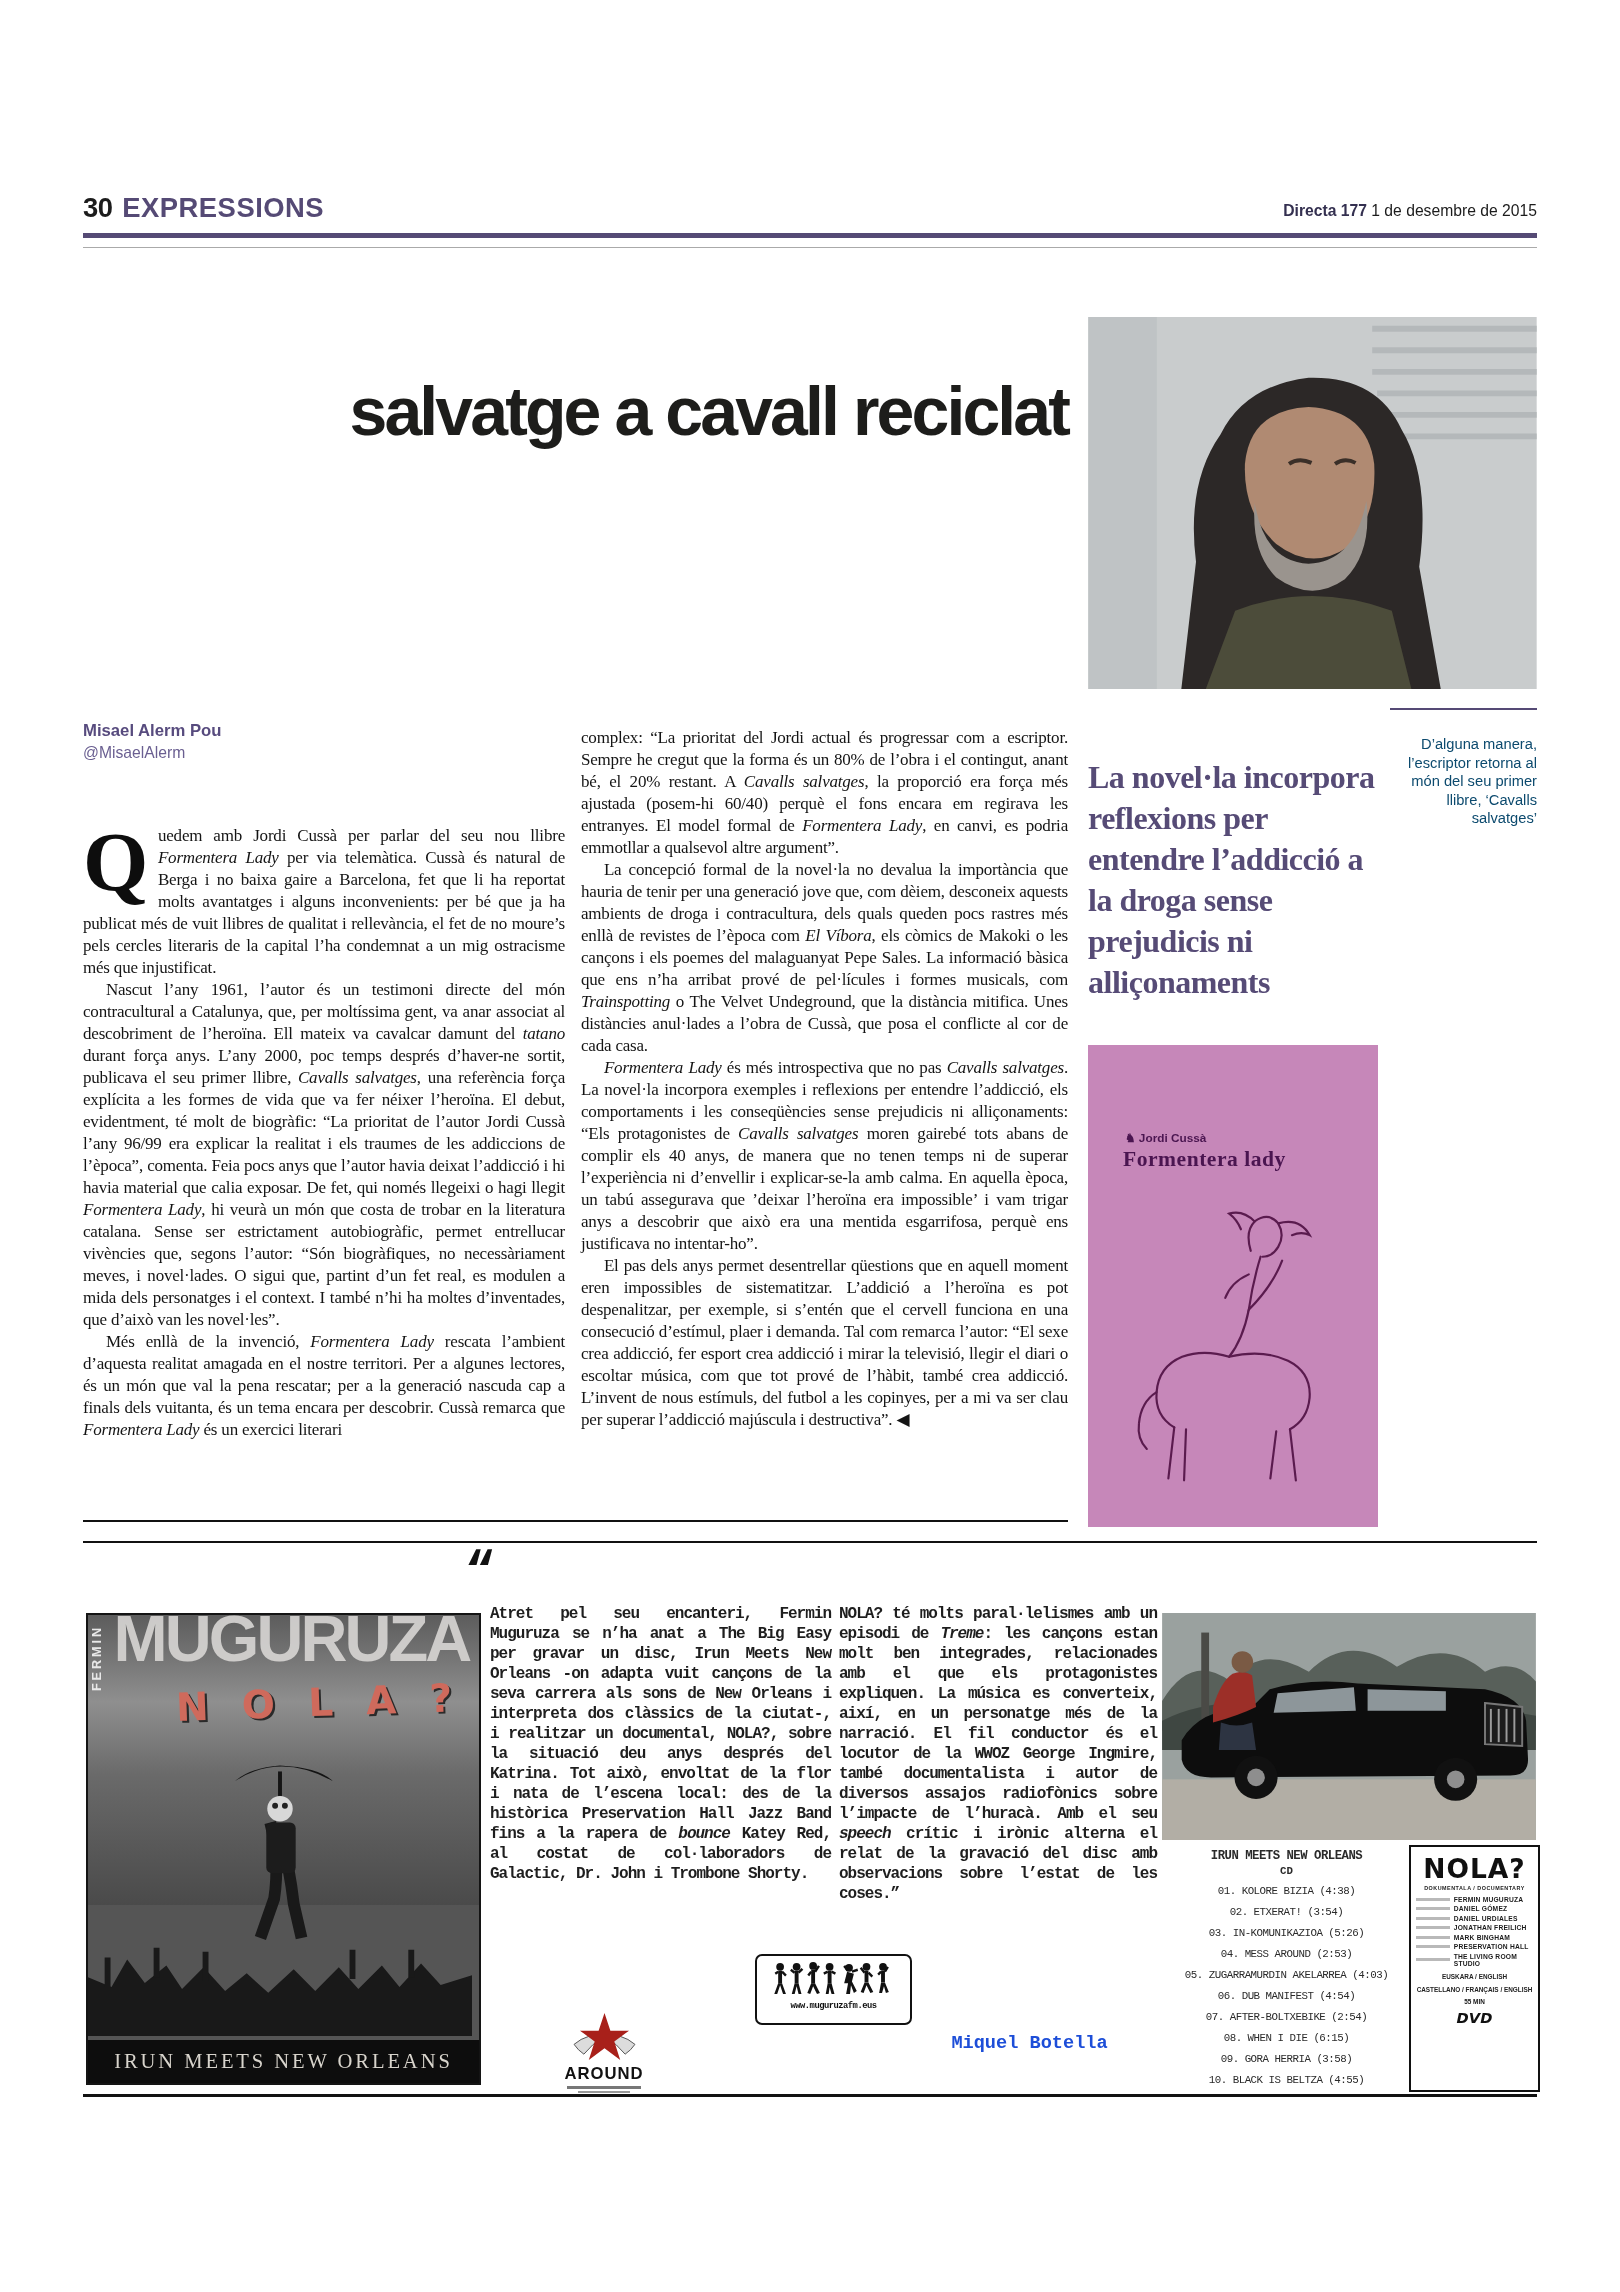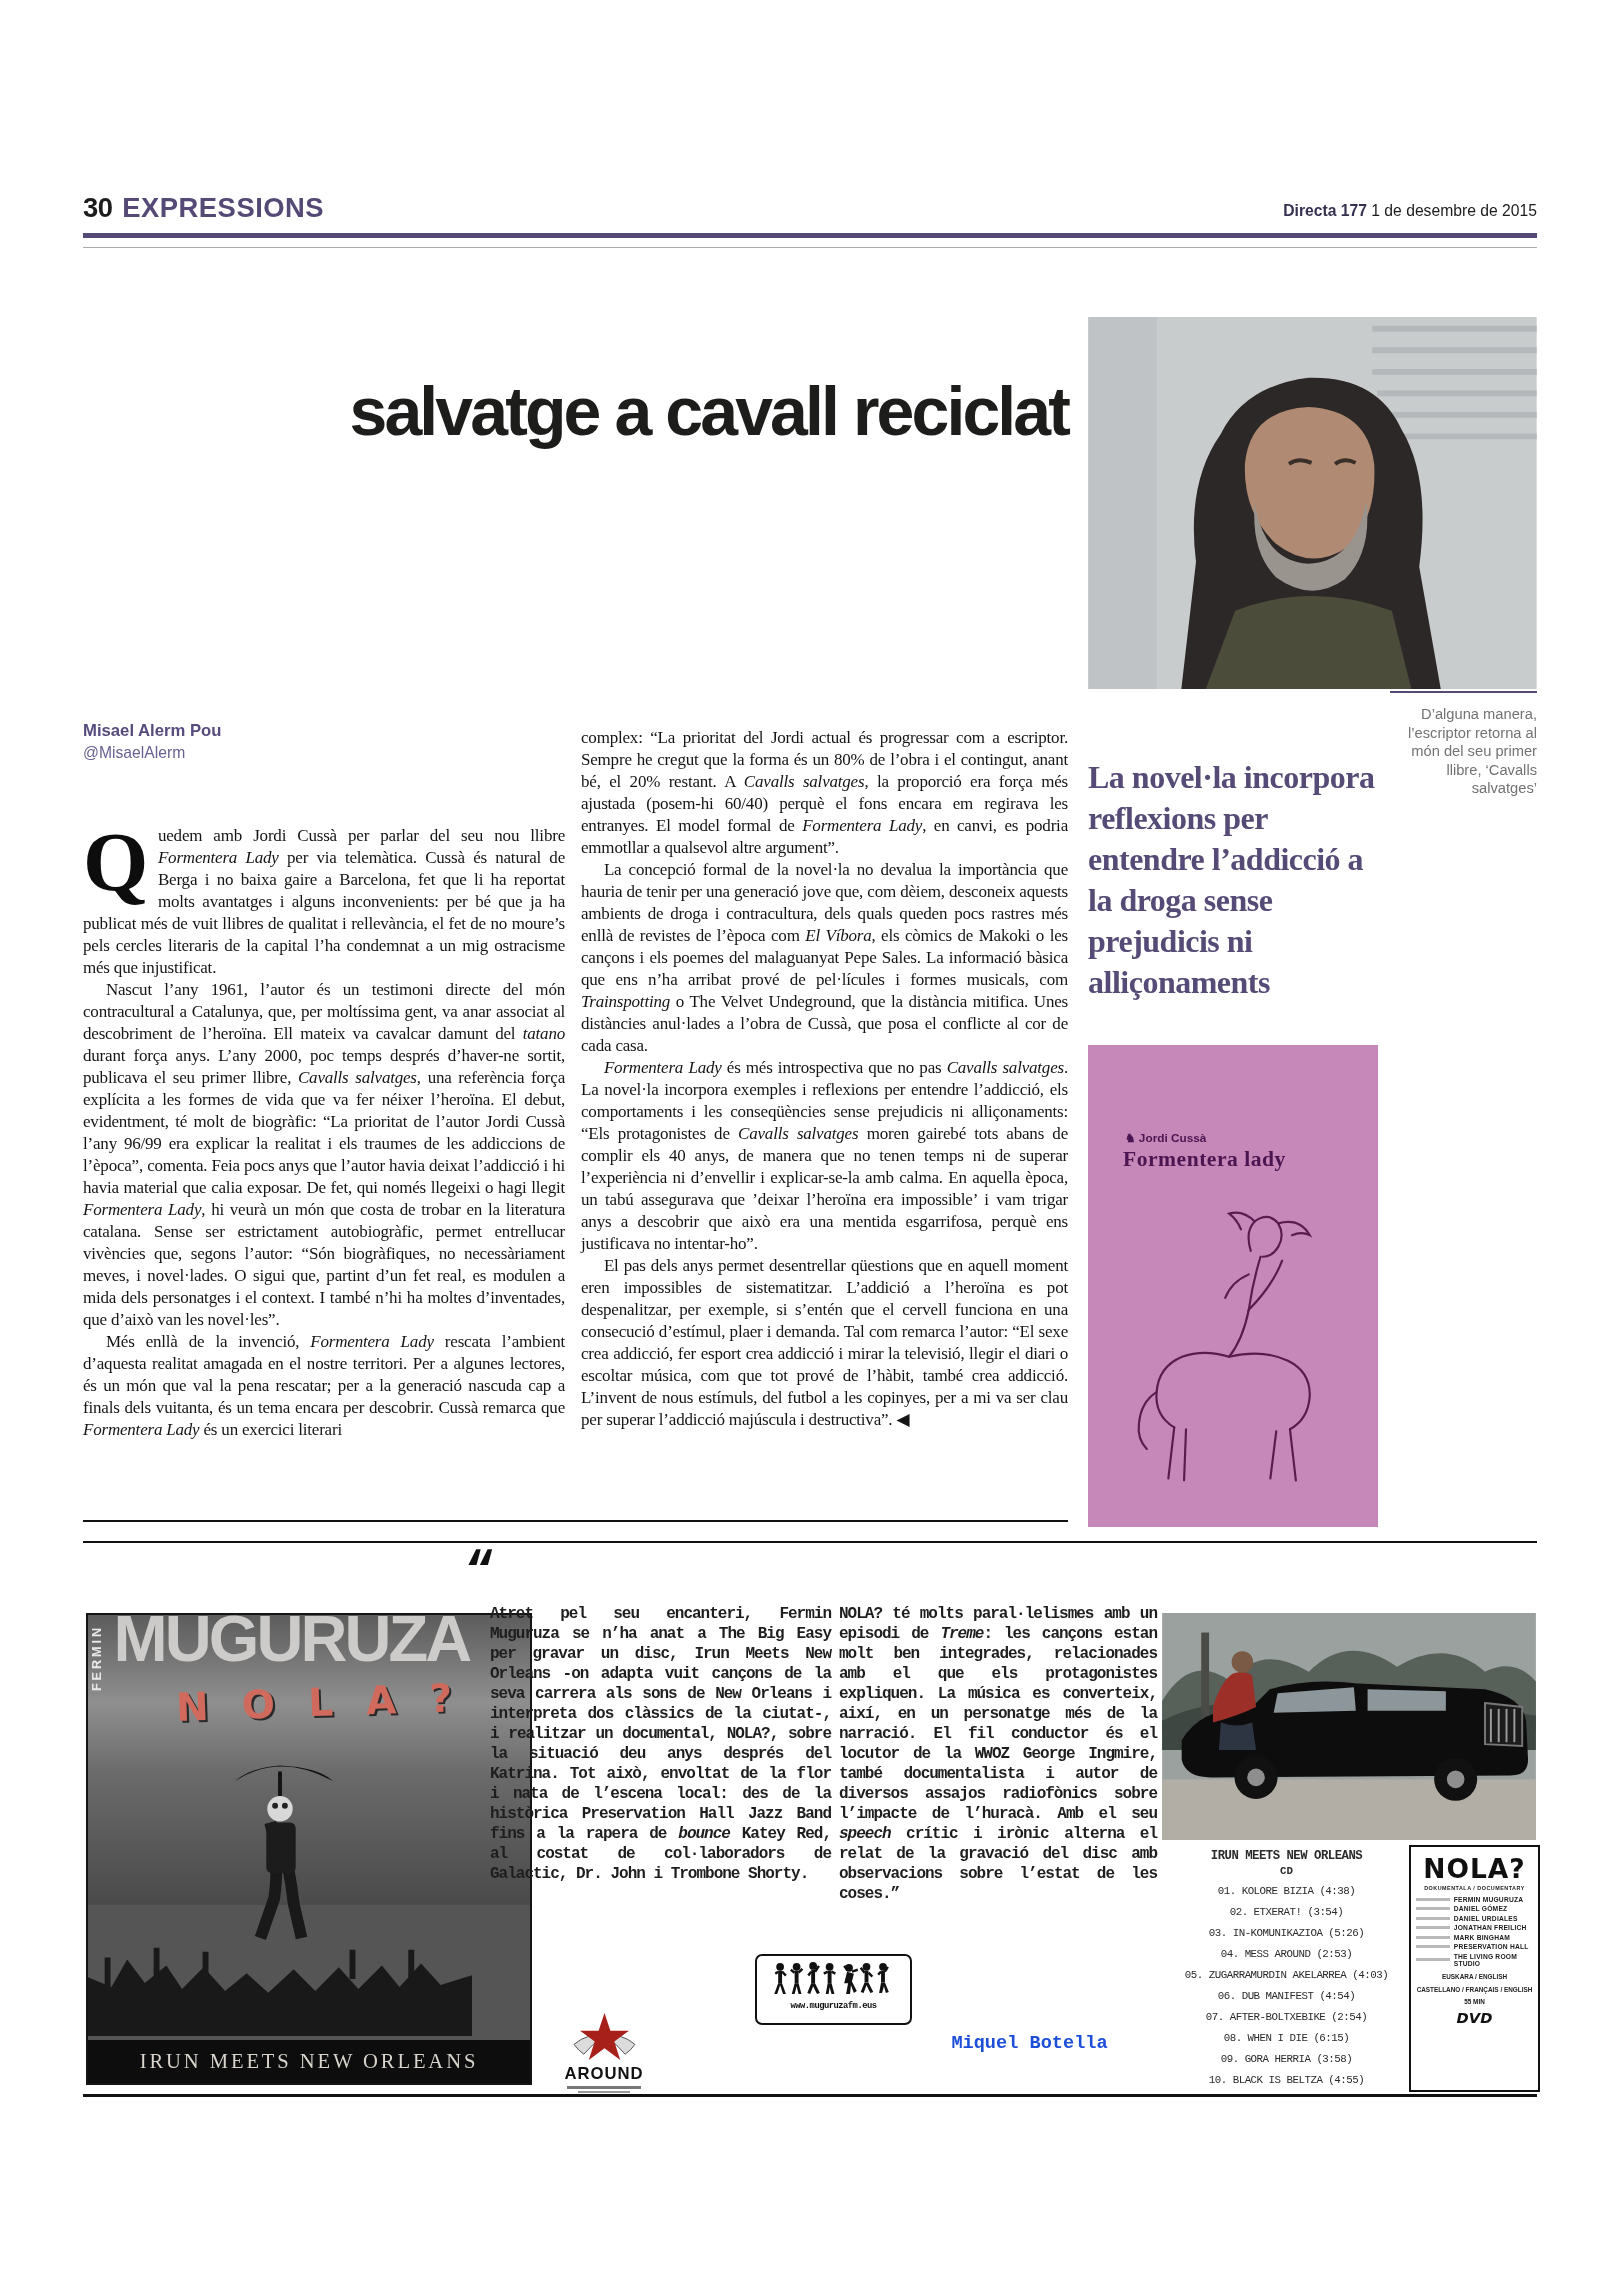--- a/index.html
+++ b/index.html
@@ -36,43 +36,43 @@
   .body-col p + p{text-indent:1.35em;}
   .col1{left:83px;top:825px;width:482px;}
   .col2{left:581px;top:727px;width:487px;}
   .dropcap{float:left;font-size:84px;line-height:63px;font-weight:bold;color:#0d0d0d;
            margin:5.9px 9.8px 0 0;font-family:"Liberation Serif",serif;}
 
   
   .portrait{left:1088px;top:317px;width:449px;height:372px;overflow:hidden;}
 
   
-  .caption{left:1390px;top:691px;width:147px;border-top:2.9px solid #554a75;padding-top:12px;
+  .caption{left:1390px;top:708px;width:147px;border-top:2.9px solid #554a75;padding-top:25px;
            font-family:"Liberation Sans",sans-serif;font-size:14.7px;line-height:18.6px;
-           text-align:right;color:#737373;}
+           text-align:right;color:#0c4a6e;}
 
   
   .pullquote{left:1088px;top:757px;width:294px;font-family:"Liberation Serif",serif;
              font-weight:bold;font-size:32px;line-height:41px;color:#564b76;letter-spacing:-0.5px;}
 
   
   .bookcover{left:1088px;top:1045px;width:290px;height:482px;background:#c687b9;}
   .book-author{position:absolute;left:37px;top:86px;font-family:"Liberation Sans",sans-serif;
                font-size:11.8px;font-weight:bold;color:#4a1550;}
   .book-title{position:absolute;left:35px;top:102px;font-family:"Liberation Serif",serif;
               font-size:21.6px;font-weight:bold;color:#4a1550;letter-spacing:0.5px;}
   .book-art{position:absolute;left:47px;top:147px;}
 
   
   .rule-mid1{left:83px;top:1520px;width:985px;height:2px;background:#111;}
   .rule-mid2{left:83px;top:1541px;width:1454px;height:2px;background:#111;}
   .rule-bottom{left:83px;top:2094px;width:1454px;height:2.9px;background:#111;}
 
   
-  .albumcover{left:86px;top:1613px;width:446px;height:472px;background:#555;
+  .albumcover{left:86px;top:1613px;width:395px;height:472px;background:#555;
               border:2.9px solid #141414;box-sizing:border-box;overflow:hidden;}
   .ac-sky{position:absolute;left:0;top:0;width:100%;height:62%;
           background:linear-gradient(180deg,#5c5c5c 0%,#8f8f8f 30%,#6a6a6a 55%,#4a4a4a 100%);}
   .ac-artist{position:absolute;left:25.5px;top:-13.7px;width:372px;font-family:"Liberation Sans",sans-serif;
              font-weight:bold;font-size:65px;letter-spacing:-2.9px;color:#d6d4d2;opacity:.92;}
   .ac-fermin{position:absolute;left:2px;top:9.8px;color:#e8e8e8;font-family:"Liberation Sans",sans-serif;
              font-size:12.7px;font-weight:bold;letter-spacing:2.9px;writing-mode:vertical-rl;
              transform:rotate(180deg);}
   .ac-nola{position:absolute;left:88px;top:65px;font-family:"DejaVu Sans",sans-serif;
            font-weight:bold;font-size:39px;letter-spacing:9.8px;color:#cf6a5c;

